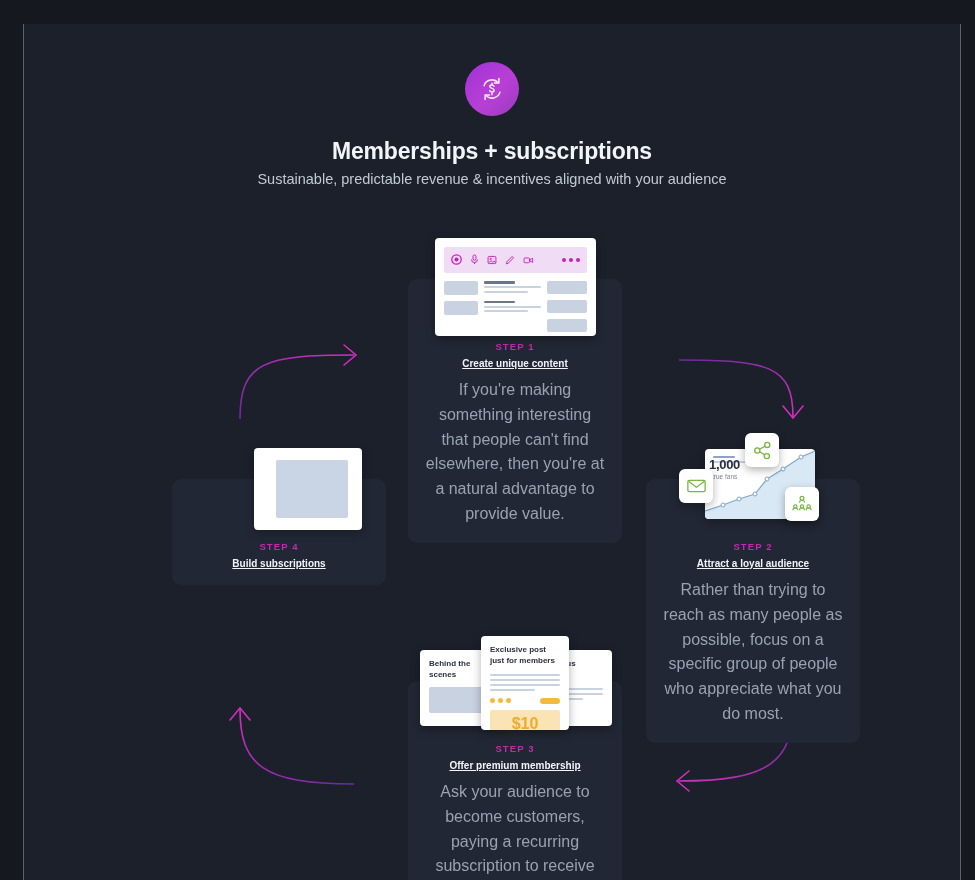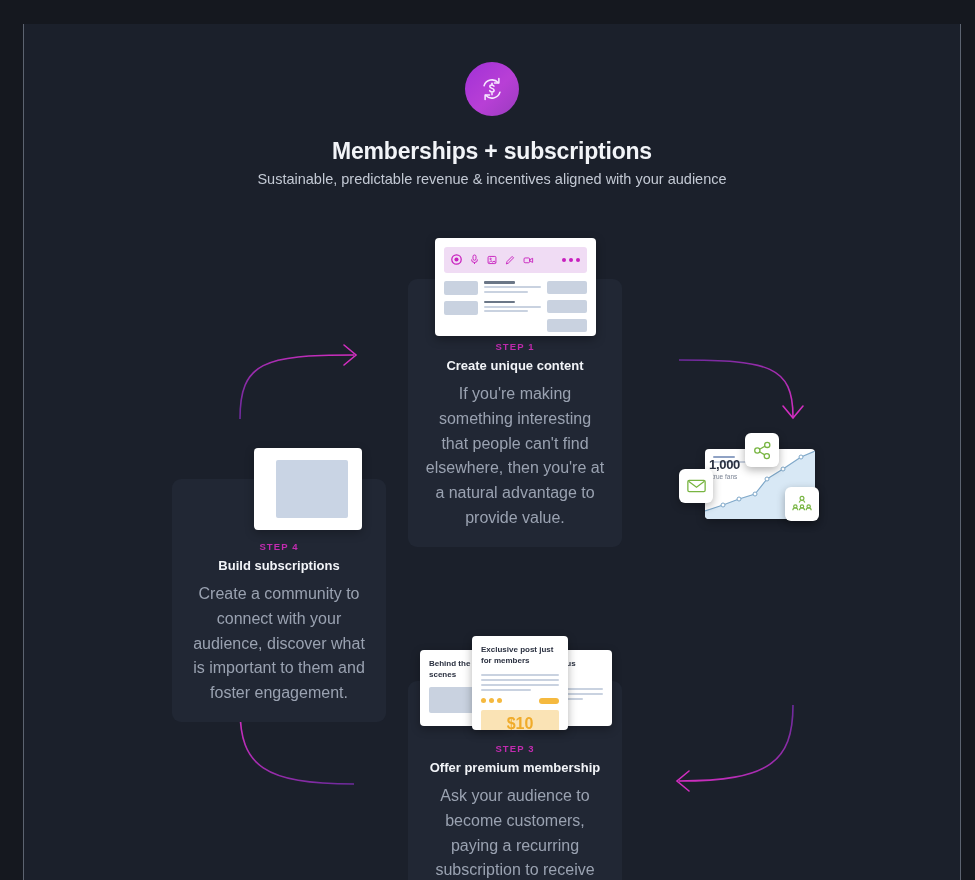--- a/index.html
+++ b/index.html
@@ -49,21 +49,21 @@
     background: #212734;
     border-radius: 9px;
     padding: 0 16px 16px;
     text-align: center;
   }
   .step-label {
     font-size: 9.5px; font-weight: bold; letter-spacing: 1.1px;
     color: #c22bb0; text-transform: uppercase;
   }
   .step-title {
-    margin-top: 6px; font-size: 13px; font-weight: bold; color: #f2f4f8;
+    margin-top: 6px; font-size: 10px; font-weight: bold; color: #f2f4f8; text-decoration: underline;
   }
   .step-desc {
     margin-top: 9px; font-size: 16px; line-height: 1.55; color: #9aa2b1;
   }
 
   #card-step1 { left: 384px; top: 255px; }
   #card-step1 .spacer { height: 62px; }
   #card-step2 { left: 622px; top: 455px; }
   #card-step2 .spacer { height: 62px; }
   #card-step3 { left: 384px; top: 657px; }
@@ -126,21 +126,21 @@
   #mock2 #tile-group { left: 110px; top: 58px; }
 
   
   #mock3 { left: 396px; top: 612px; width: 192px; height: 95px; }
   #mock3 .post {
     position: absolute; background: #fff; border-radius: 4px;
     box-shadow: 0 3px 10px rgba(0,0,0,.30); overflow: hidden; padding: 9px;
   }
   #mock3 #post-left { left: 0px; top: 14px; width: 88px; height: 76px; }
   #mock3 #post-right { left: 104px; top: 14px; width: 88px; height: 76px; }
-  #mock3 #post-center { left: 52px; top: 0px; width: 96px; height: 94px; z-index: 3; }
+  #mock3 #post-center { left: 61px; top: 0px; width: 88px; height: 94px; z-index: 3; }
   #mock3 .ptitle { font-size: 8px; font-weight: bold; color: #2a3040; line-height: 1.35; }
   #mock3 .plines { margin-top: 7px; }
   #mock3 .plines .l { height: 2px; background: #c9d2e0; border-radius: 1px; margin-bottom: 3px; }
   #mock3 .pimg { margin-top: 6px; height: 26px; background: #c9d2e0; border-radius: 2px; }
   #mock3 .prow { display: flex; align-items: center; margin-top: 7px; }
   #mock3 .prow .dots { display: flex; gap: 3px; }
   #mock3 .prow .dots i { width: 5px; height: 5px; border-radius: 50%; background: #f5b93f; display: block; }
   #mock3 .prow .pill { margin-left: auto; width: 20px; height: 6px; border-radius: 3px; background: #f5b93f; }
   #mock3 .price-box {
     margin-top: 6px; height: 28px; background: #fae3b5; border-radius: 2px;
@@ -312,20 +312,26 @@
           </div>
         </div>
         <div class="col-c">
           <div class="blk"></div>
           <div class="blk"></div>
           <div class="blk"></div>
         </div>
       </div>
     </div>
 
+    <div class="step-card" id="card-step2">
+      <div class="spacer"></div>
+      <div class="step-label">STEP 2</div>
+      <div class="step-title">Attract a loyal audience</div>
+      <div class="step-desc">Rather than trying to reach as many people as possible, focus on a specific group of people who appreciate what you do most.</div>
+    </div>
 
     <div class="mock" id="mock2">
       <div class="chart-card">
         <div class="mini-lines">
           <div class="l" style="width:22px;background:#8fa2c4;"></div>
           <div class="l" style="width:38px;"></div>
         </div>
         <svg width="110" height="70" viewBox="0 0 110 70" style="position:absolute;left:0;top:0;">
           <path d="M0 62 L18 56 L34 50 L50 45 L62 30 L78 20 L96 8 L110 2 L110 70 L0 70 Z" fill="#d8e8f5"></path>
           <polyline points="0,62 18,56 34,50 50,45 62,30 78,20 96,8 110,2" fill="none" stroke="#7fa8c9" stroke-width="1.2"></polyline>
@@ -408,21 +414,20 @@
         <div class="price-box">
           <span>$10</span>
         </div>
       </div>
     </div>
 
     <div class="step-card" id="card-step4">
       <div class="spacer"></div>
       <div class="step-label">STEP 4</div>
       <div class="step-title">Build subscriptions</div>
-      <div class="step-desc">Create a community to connect with your audience, discover what is important to them and foster engagement.</div>
     </div>
 
     <div class="mock" id="mock4">
       <div class="back-card">
         <div class="inner"></div>
       </div>
     </div>
 
   </div>
 </div>

